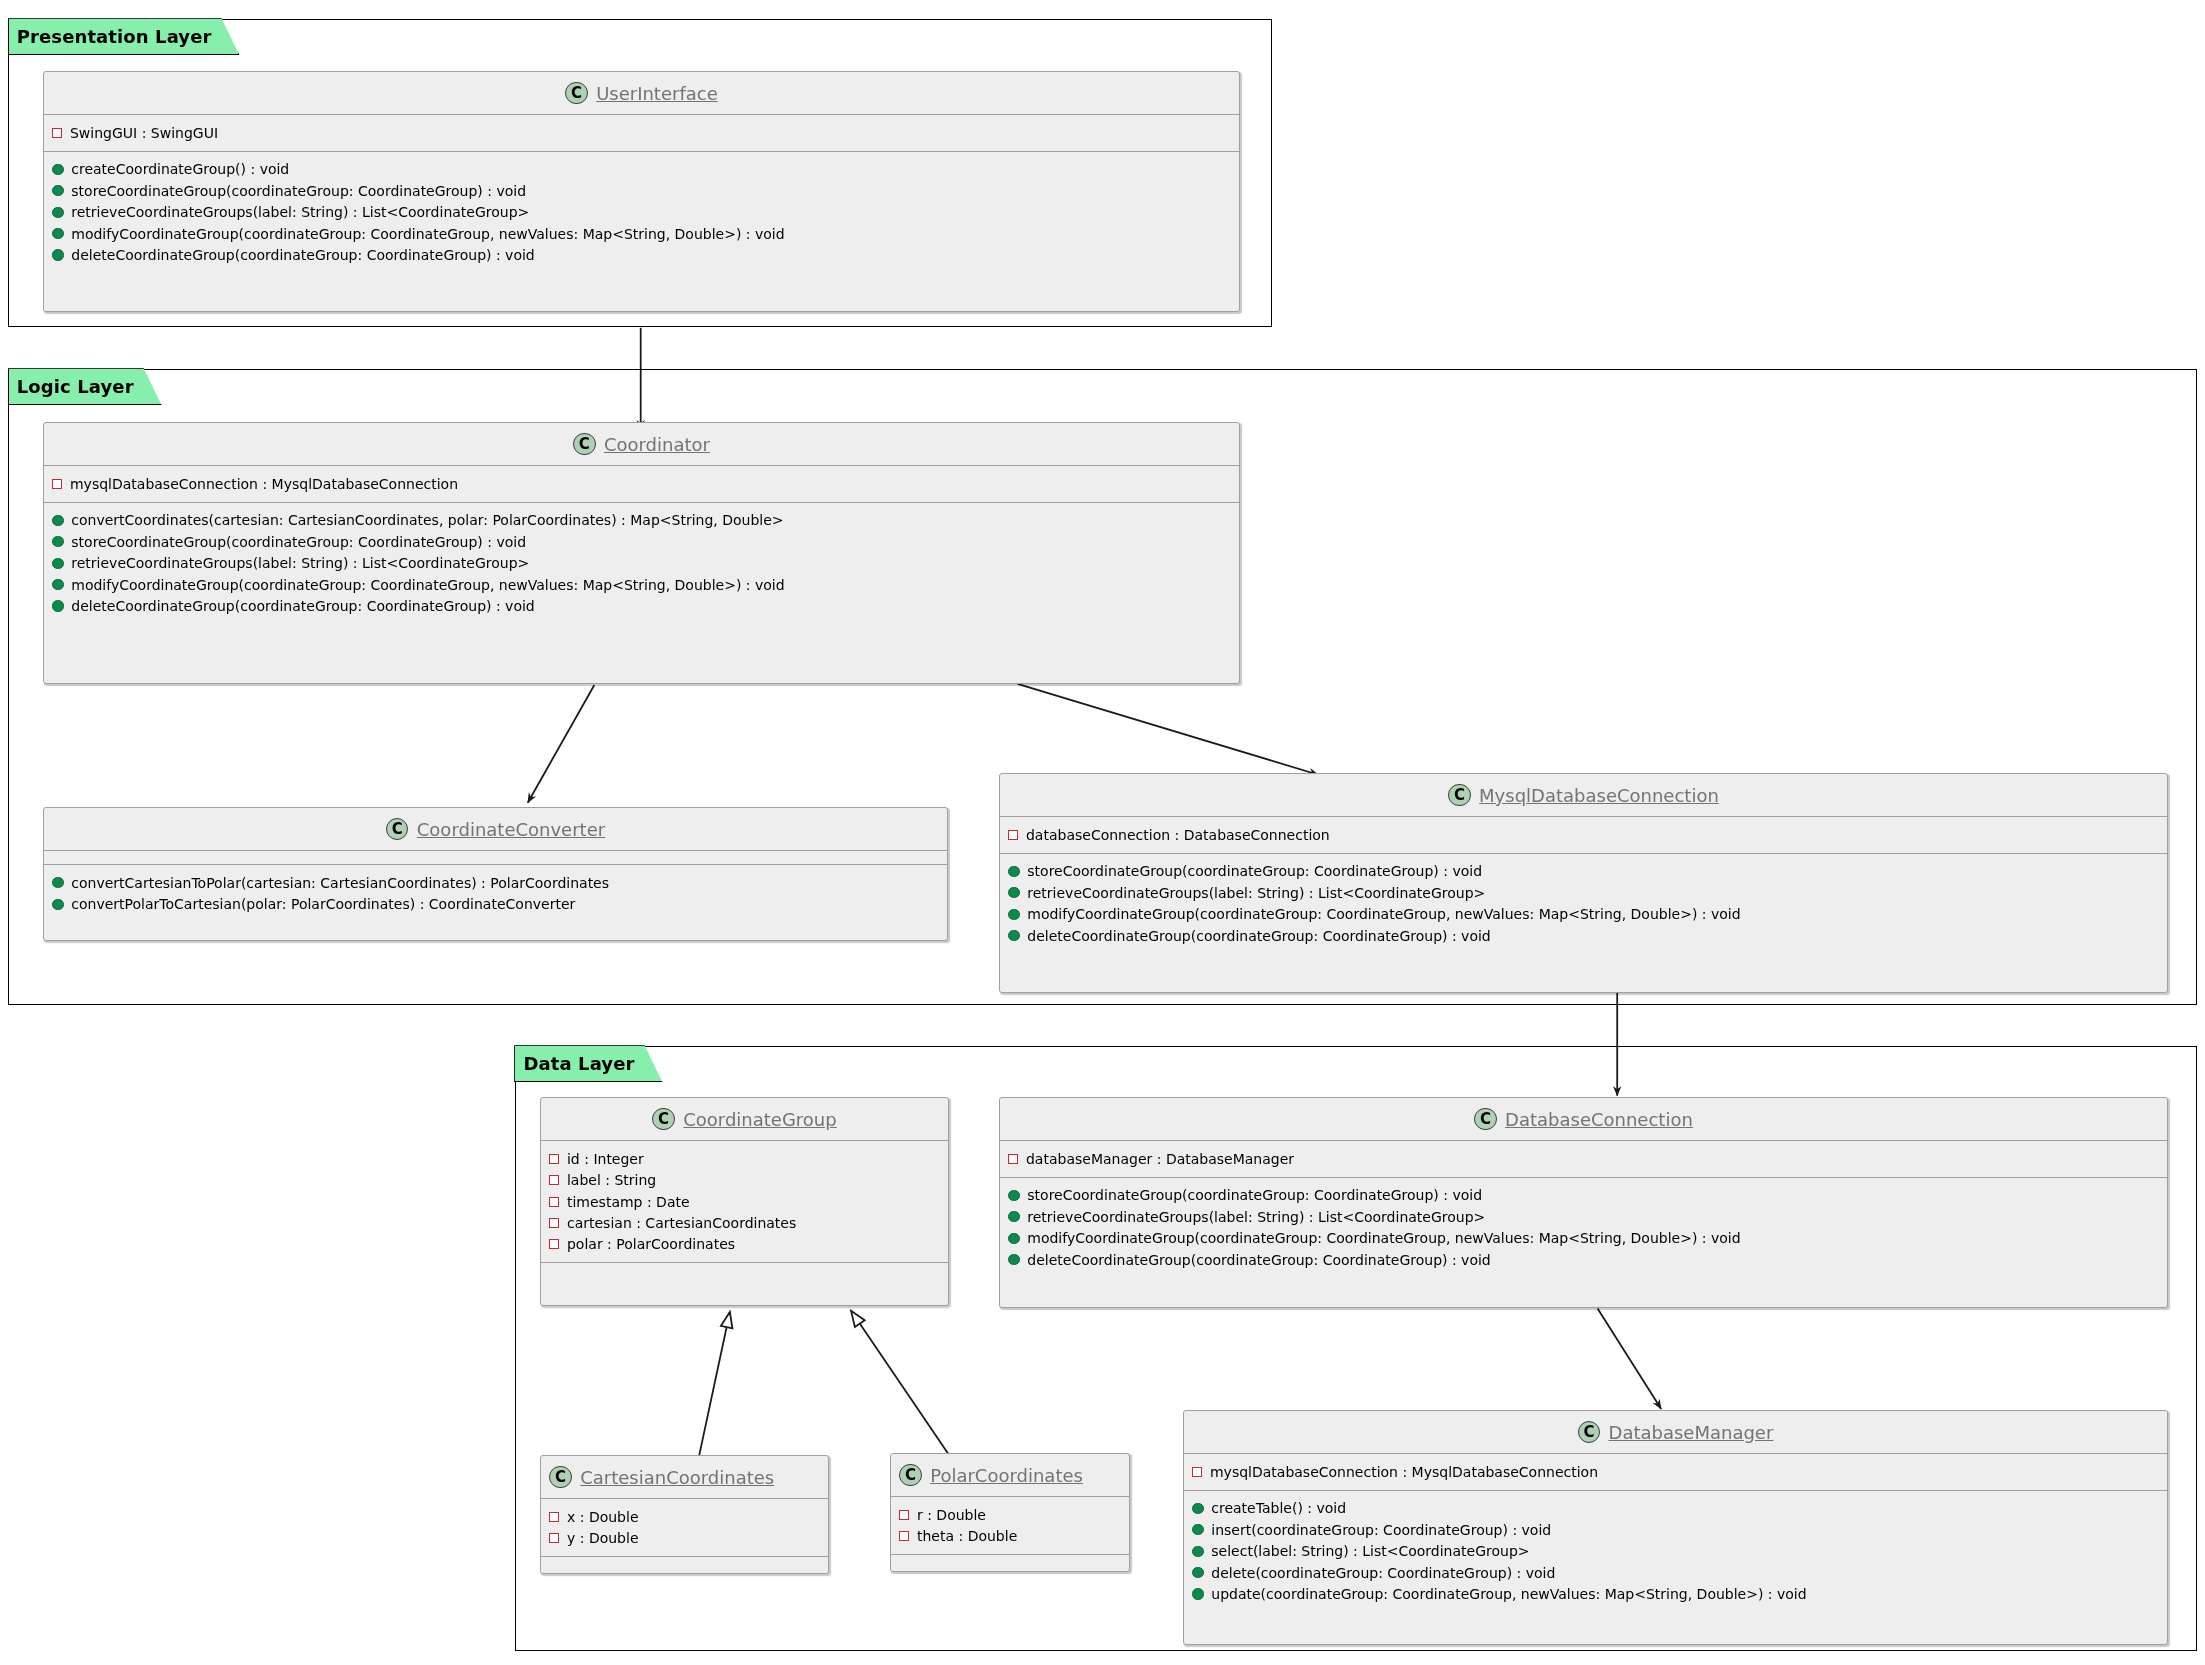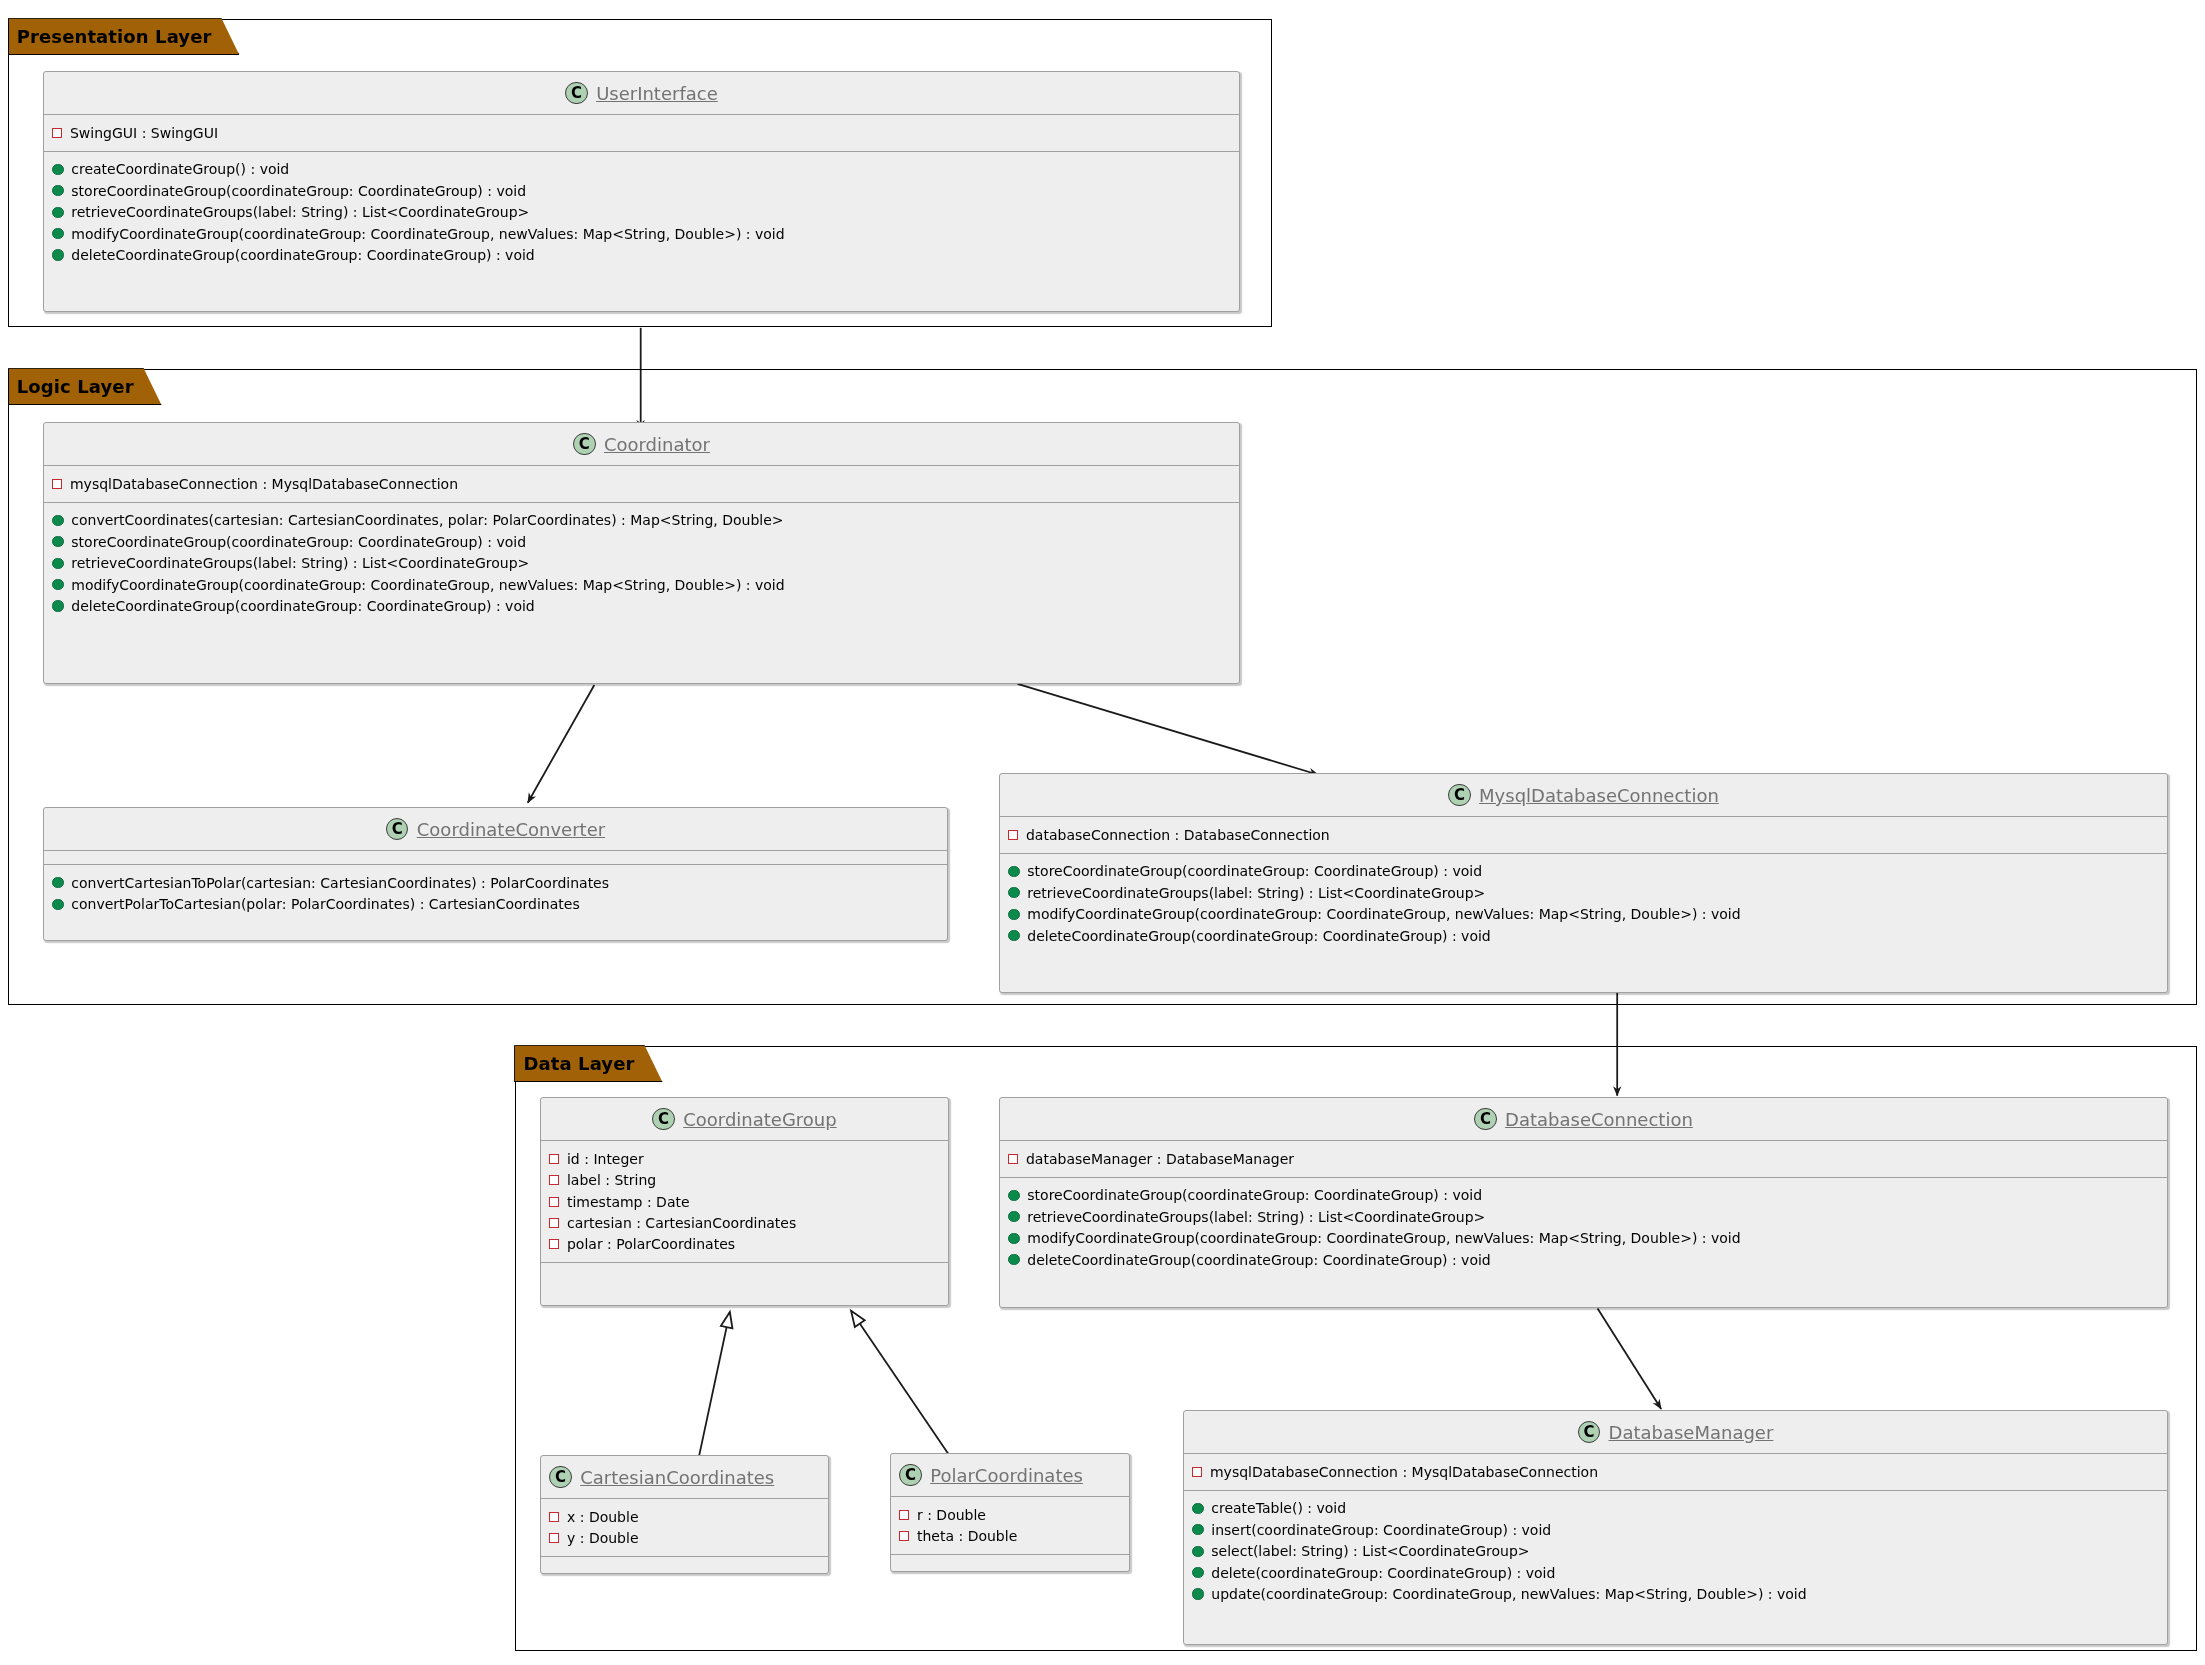--- a/index.html
+++ b/index.html
@@ -22,21 +22,21 @@
     background: transparent;
     box-sizing: border-box;
   }
   .frame-tab {
     position: absolute;
     top: -1.8px;
     left: -1.8px;
     height: 37px;
     border: 1.8px solid #000000;
     border-bottom: 1.8px solid #000000;
-    background: #a16207;
+    background: #86efac;
     box-sizing: border-box;
     display: flex;
     align-items: center;
     padding: 0 27px 0 8.3px;
     
     clip-path: polygon(0 0, calc(100% - 18px) 0, 100% 100%, 0 100%);
     justify-content: center;
   }
   .frame-tab-label {
     font-size: 18px;
@@ -259,21 +259,21 @@
     <span class="cls-name">CoordinateConverter</span>
   </div>
   <div class="cls-section empty"></div>
   <div class="cls-section">
     <div class="member">
       <span class="mk-method"></span>
       <span class="member-text">convertCartesianToPolar(cartesian: CartesianCoordinates) : PolarCoordinates</span>
     </div>
     <div class="member">
       <span class="mk-method"></span>
-      <span class="member-text">convertPolarToCartesian(polar: PolarCoordinates) : CartesianCoordinates</span>
+      <span class="member-text">convertPolarToCartesian(polar: PolarCoordinates) : CoordinateConverter</span>
     </div>
   </div>
 </div>
 
 <div class="cls" style="left:999px; top:773px; width:1169px; height:220px;">
   <div class="cls-header">
     <span class="badge-c">C</span>
     <span class="cls-name">MysqlDatabaseConnection</span>
   </div>
   <div class="cls-section">

